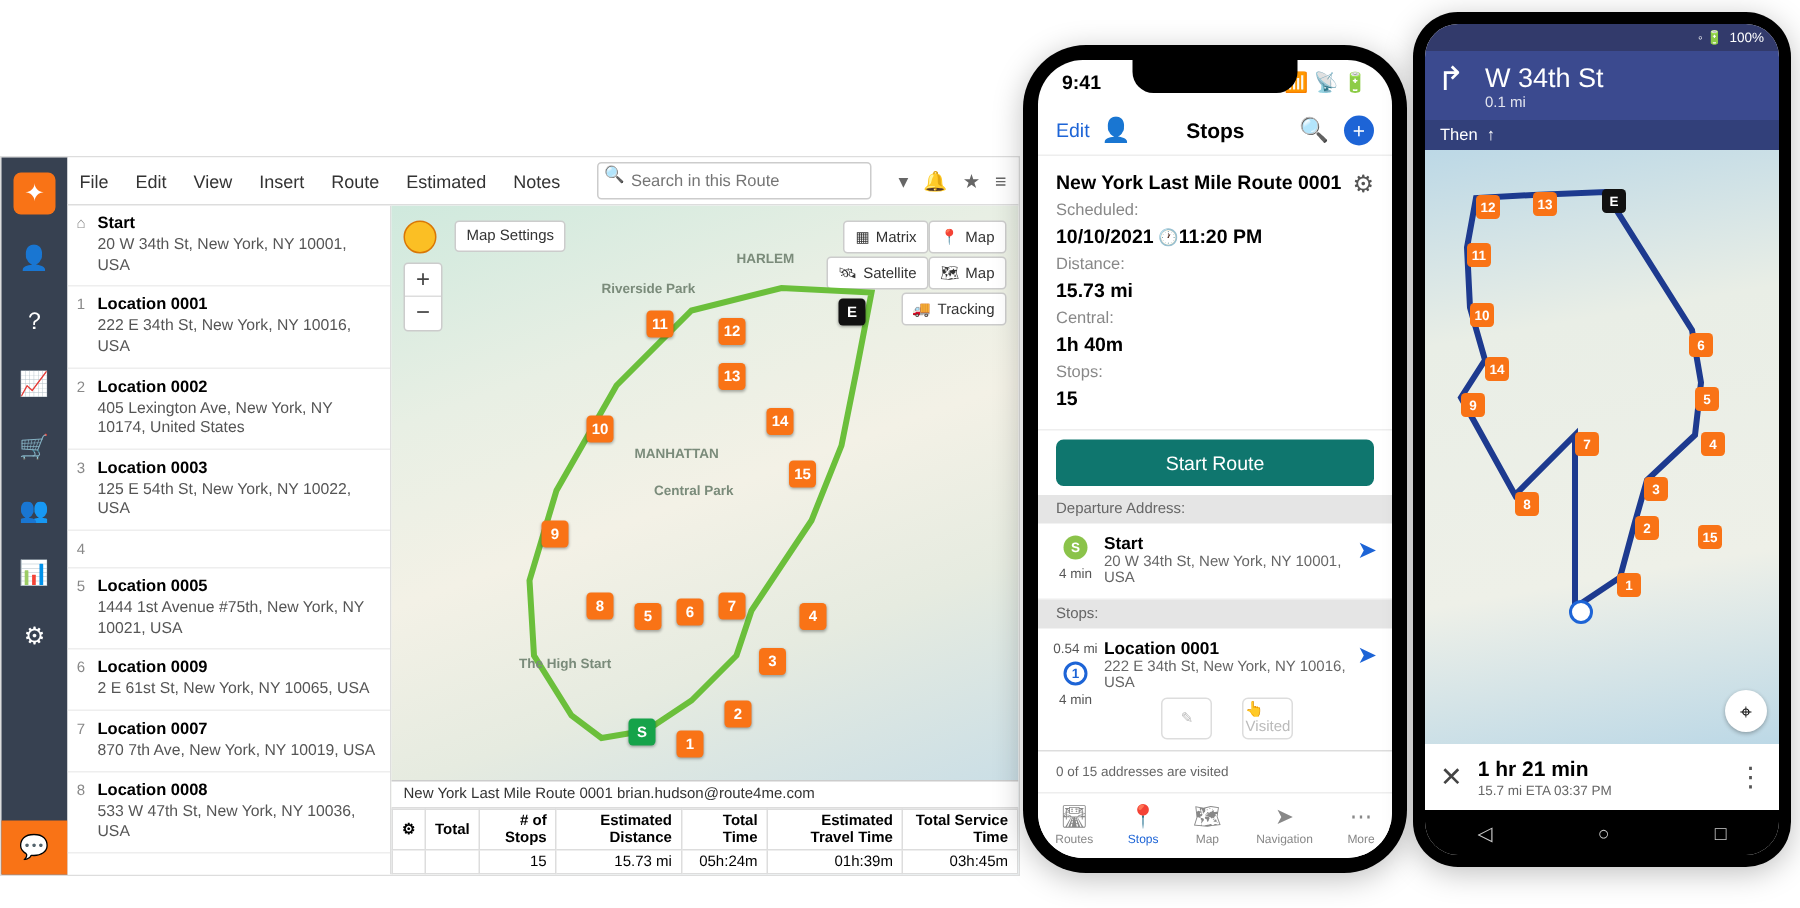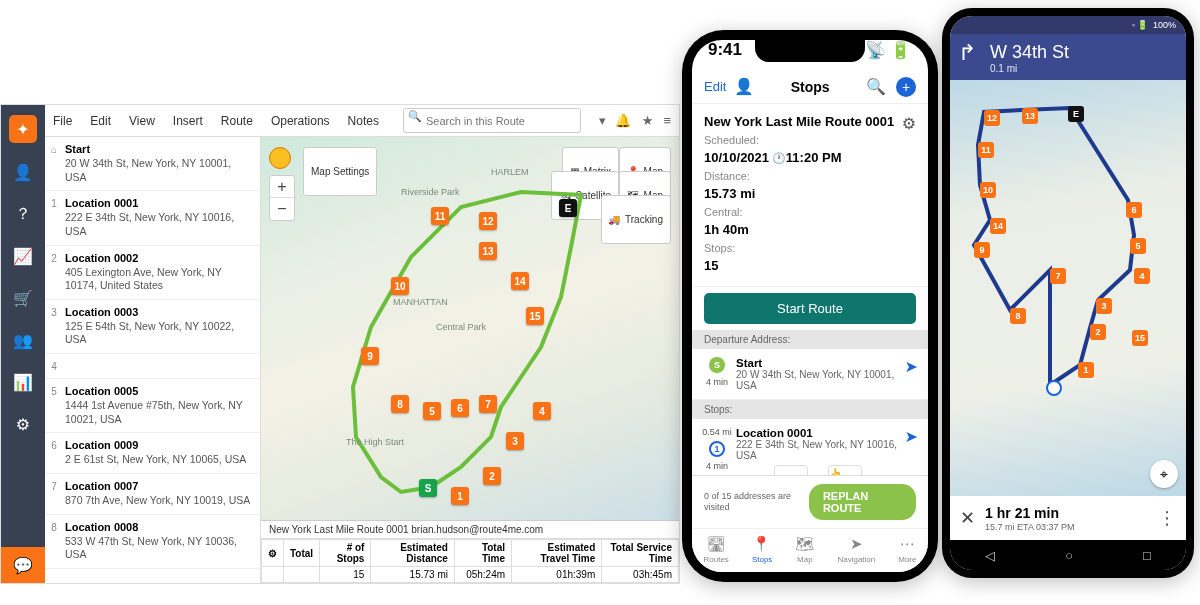--- a/index.html
+++ b/index.html
@@ -23,48 +23,48 @@
 .stoplist .num{width:10px;text-align:center;color:#888;font-size:10px;padding-top:1px}
 .stoplist .txt{flex:1}
 .stoplist .txt b{display:block;font-size:11px;margin-bottom:2px}
 .stoplist .txt span{color:#555;font-size:10.5px;line-height:1.3;display:block}
 .mappane{flex:1;position:relative;background:linear-gradient(160deg,#cfe9dd 0%,#e8efe4 25%,#f3f1e6 45%,#e6ebe0 65%,#bfd9e8 100%)}
 .mapcontrols{position:absolute;left:8px;top:10px;display:flex;flex-direction:column;gap:6px}
 .pegman{width:22px;height:22px;background:#fbbf24;border-radius:50%;border:1px solid #d97706}
 .zoom{width:26px;background:#fff;border:1px solid #ccc;border-radius:3px;text-align:center}
 .zoom div{height:22px;line-height:22px;font-size:16px;color:#444;border-bottom:1px solid #ddd;cursor:pointer}
 .zoom div:last-child{border:none}
-.chip{position:absolute;background:#fff;border:1px solid #ccc;border-radius:3px;font-size:10px;padding:18px 7px;color:#333;display:flex;gap:4px;align-items:center}
+.chip{position:absolute;background:#fff;border:1px solid #ccc;border-radius:3px;font-size:10px;padding:4px 7px;color:#333;display:flex;gap:4px;align-items:center}
 .settings-chip{left:42px;top:10px}
 .matrix-chip{right:60px;top:10px}
 .map-chip{right:8px;top:10px}
 .sat-chip{right:60px;top:34px}
 .map2-chip{right:8px;top:34px}
 .track-chip{right:8px;top:58px}
 .mk{position:absolute;width:18px;height:18px;background:#f97316;color:#fff;font-size:10px;font-weight:bold;border-radius:3px;display:flex;align-items:center;justify-content:center;box-shadow:0 1px 2px rgba(0,0,0,.3)}
 .mk.start{background:#16a34a}
 .mk.end{background:#111}
 .footer{position:absolute;left:0;right:0;bottom:0;background:#fff;border-top:1px solid #ccc;font-size:10px}
 .footer .info{padding:3px 8px;border-bottom:1px solid #ddd;color:#333}
 .footer table{width:100%;border-collapse:collapse;font-size:10px}
 .footer th,.footer td{border:1px solid #ddd;padding:2px 6px;text-align:right}
 .footer .gear{width:22px;text-align:center}
 
 
-.maplabel{position:absolute;font-size:9px;color:#7a8b7a;font-weight:400}
+.maplabel{position:absolute;font-size:9px;color:#7a8b7a;font-weight:700}
 
 
 .phone{position:absolute;border-radius:40px;background:#000;box-shadow:0 4px 20px rgba(0,0,0,.25)}
 .phone .screen{position:absolute;background:#fff;border-radius:30px;overflow:hidden}
 
 
 .iphone{left:682px;top:30px;width:256px;height:552px;border-radius:42px}
 .iphone .screen{left:10px;right:10px;top:10px;bottom:10px}
 .notch{position:absolute;left:50%;top:0;transform:translateX(-50%);width:110px;height:22px;background:#000;border-radius:0 0 14px 14px;z-index:10}
-.istatbar{height:30px;display:flex;justify-content:space-between;align-items:flex-start;padding:0 16px 2px;font-size:17px;font-weight:600}
+.istatbar{height:30px;display:flex;justify-content:space-between;align-items:center;padding:0 16px 2px;font-size:13px;font-weight:600}
 .ihdr{height:34px;display:flex;align-items:center;justify-content:space-between;padding:0 12px;border-bottom:1px solid #eee}
 .ihdr .edit{color:#1d64d6;font-size:13px;font-weight:500}
 .ihdr .title{font-weight:700;font-size:14px}
 .ihdr .icns{display:flex;gap:10px;align-items:center;color:#1d64d6;font-size:16px}
 .plusbtn{width:20px;height:20px;background:#1d64d6;color:#fff;border-radius:50%;display:flex;align-items:center;justify-content:center;font-size:14px}
 .routehdr{padding:8px 12px 10px;border-bottom:1px solid #eee;position:relative;font-size:11px;line-height:1.5}
 .routehdr b{font-size:13px}
 .routehdr .gear{position:absolute;right:12px;top:8px;color:#555;font-size:16px}
 .routehdr .lbl{color:#888}
 .startbtn{margin:6px 12px;background:#0f766e;color:#fff;text-align:center;padding:8px;border-radius:5px;font-size:13px;font-weight:500}
@@ -127,21 +127,21 @@
     <span>⚙</span>
     <div class="chat">💬</div>
   </div>
   <div class="main">
     <div class="menubar">
       <span style="cursor:pointer">File</span>
         <span style="cursor:pointer">Edit</span>
         <span style="cursor:pointer">View</span>
         <span style="cursor:pointer">Insert</span>
         <span style="cursor:pointer">Route</span>
-        <span style="cursor:pointer">Operations</span>
+        <span style="cursor:pointer">Estimated</span>
         <span style="cursor:pointer">Notes</span>
       <div class="search">
         <input placeholder="Search in this Route" style="">
       </div>
       <div class="righticons">
         <span>▾</span>
         <span>🔔</span>
         <span>★</span>
         <span>≡</span>
       </div>
@@ -220,21 +220,21 @@
         <div class="chip matrix-chip">▦ <span>Matrix</span></div>
         <div class="chip map-chip">📍 <span>Map</span></div>
         <div class="chip sat-chip">🛰 <span>Satellite</span></div>
         <div class="chip map2-chip">🗺 <span>Map</span></div>
         <div class="chip track-chip">🚚 <span>Tracking</span></div>
         <svg class="route">
             <path d="M140 355 L120 340 L95 300 L92 250 L110 190 L150 120 L200 70 L260 55 L320 58 L310 110 L300 160 L280 210 L260 240 L240 270 L230 300 L200 330 L170 350 Z" fill="none" stroke="#6bbf3b" stroke-width="4"></path>
           </svg>
         <span class="maplabel" style="left:230px;top:30px">HARLEM</span>
         <span class="maplabel" style="left:175px;top:185px">Central Park</span>
-        <span class="maplabel" style="left:132px;top:160px">MANHATTAN</span>
+        <span class="maplabel" style="left:162px;top:160px">MANHATTAN</span>
         <span class="maplabel" style="left:85px;top:300px">The High Start</span>
         <span class="maplabel" style="left:140px;top:50px">Riverside Park</span>
 
         <div class="mk start" style="left:158px;top:342px">S</div>
         <div class="mk" style="left:190px;top:350px">1</div>
         <div class="mk" style="left:222px;top:330px">2</div>
         <div class="mk" style="left:245px;top:295px">3</div>
         <div class="mk" style="left:272px;top:265px">4</div>
         <div class="mk" style="left:162px;top:265px">5</div>
         <div class="mk" style="left:190px;top:262px">6</div>
@@ -352,21 +352,20 @@
               <div>✎</div>
               <div>👆<br>Visited</div>
             </div>
           </div>
     <div class="nav">➤</div>
         </div>
       </div>
     <div class="ifoot">
       <div class="replanbar">
         <div class="cnt">0 of 15 addresses are visited</div>
-        <div class="replanbtn">REPLAN ROUTE</div>
       </div>
       <div class="tabbar" id="tabbar">
           <div class="">
             <span class="ic">🛣</span>
             <span>Routes</span>
           </div>
           <div class="active">
             <span class="ic">📍</span>
             <span>Stops</span>
           </div>
@@ -388,20 +387,21 @@
 </div>
 
 <div class="phone android">
   <div class="screen" style="display:flex;flex-direction:column">
     <div class="astat">◦ 🔋 <span>100%</span></div>
     <div class="ahdr">
       <span class="turn">↱</span>
       <div class="street">W 34th St</div>
       <div class="dist"><span>0.1</span> <span>mi</span></div>
     </div>
+    <div class="then"><span>Then</span>&nbsp;&nbsp;↑</div>
     <div class="amap" id="amap">
       <svg class="route">
           <path d="M100 305 L130 285 L140 248 L148 220 L180 190 L184 155 L178 120 L120 28 L72 30 L34 32 L28 65 L30 105 L40 140 L24 165 L60 230 L100 190 L100 305" fill="none" stroke="#1d3a8f" stroke-width="4"></path>
         </svg>
       <div class="recenter">⌖</div>
     <div class="amk" style="left: 34px; top: 30px;">12</div>
         <div class="amk" style="left: 72px; top: 28px;">13</div>
         <div class="amk end" style="left: 118px; top: 26px;">E</div>
         <div class="amk" style="left: 28px; top: 62px;">11</div>
         <div class="amk" style="left: 30px; top: 102px;">10</div>

